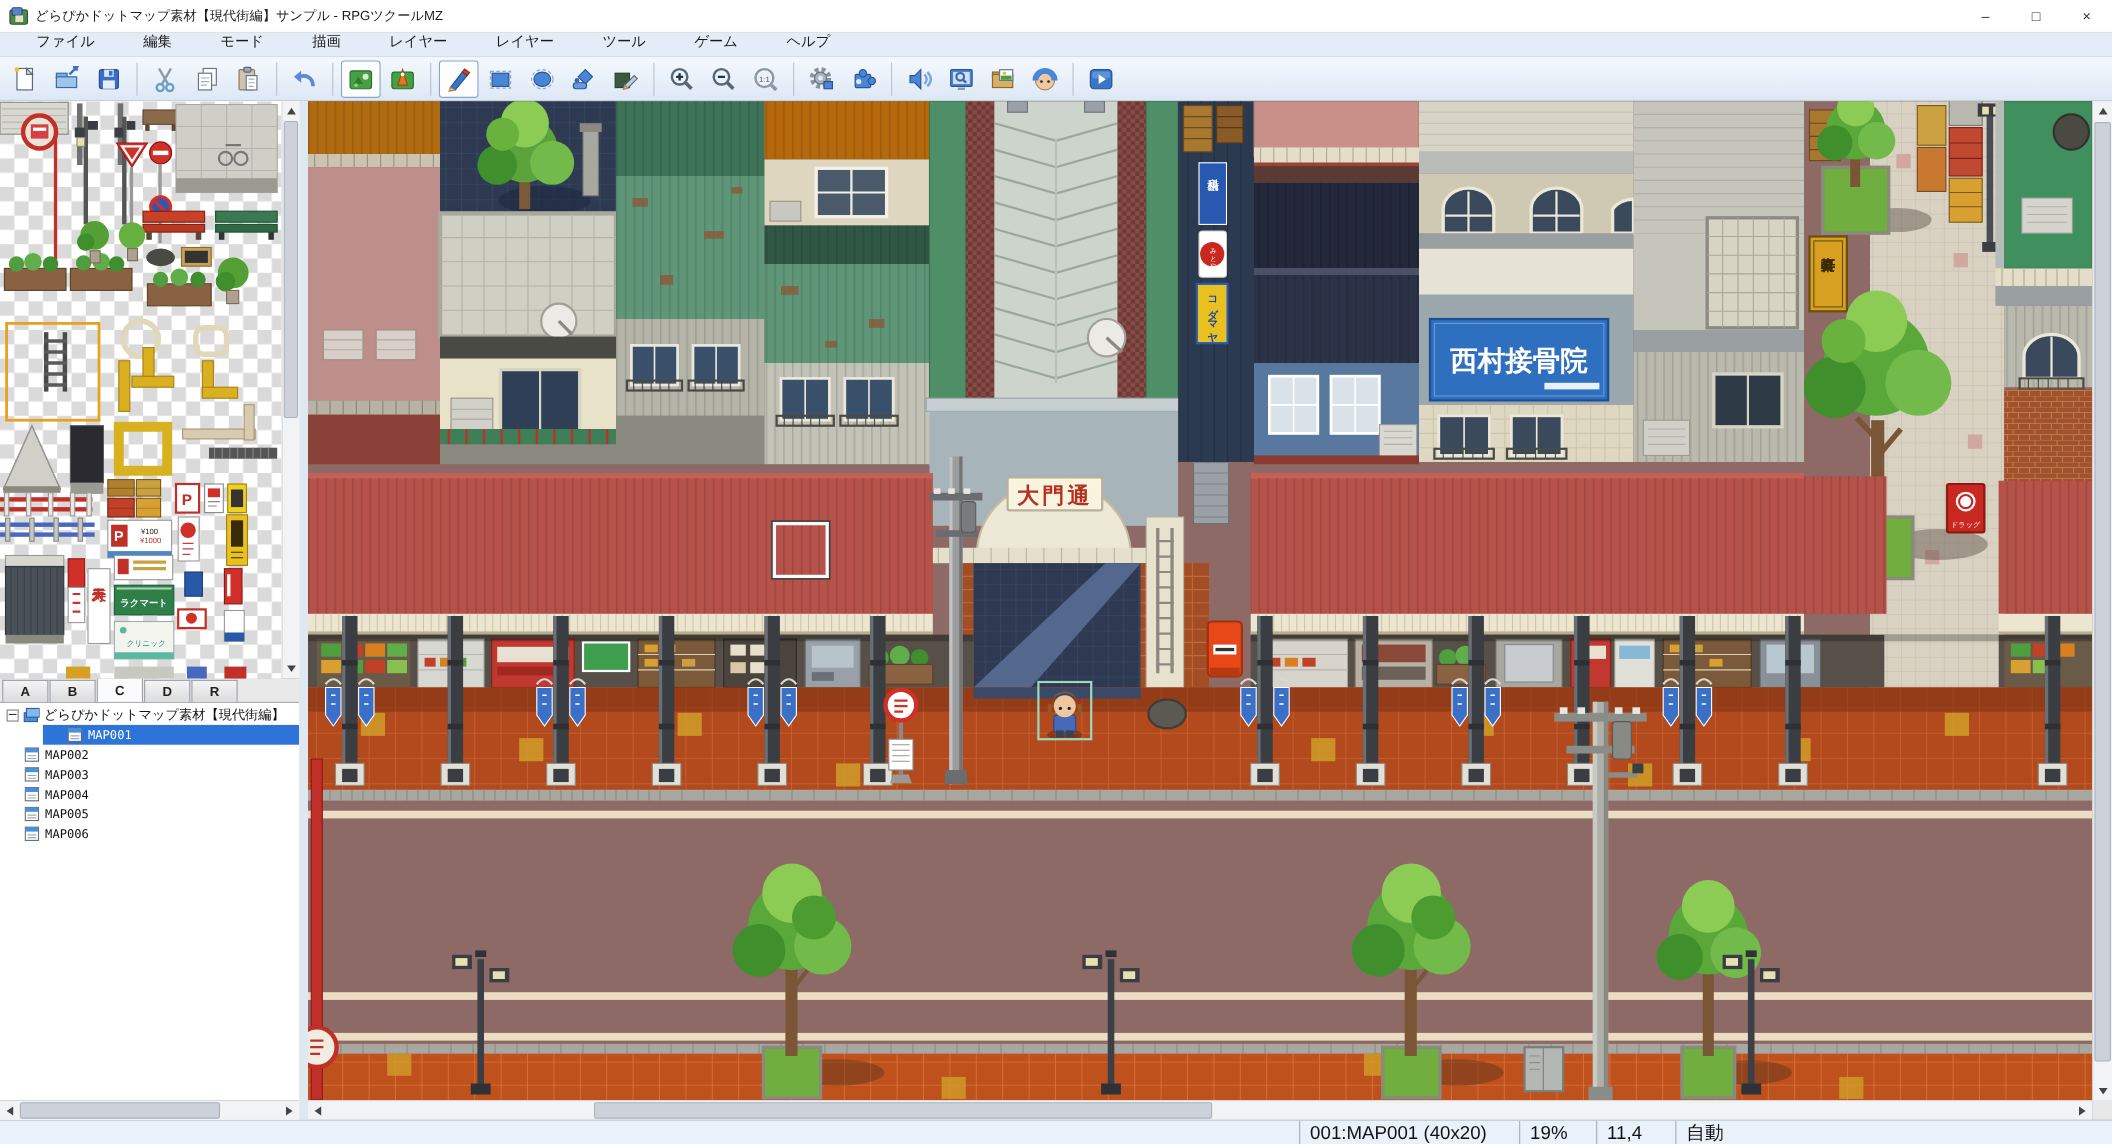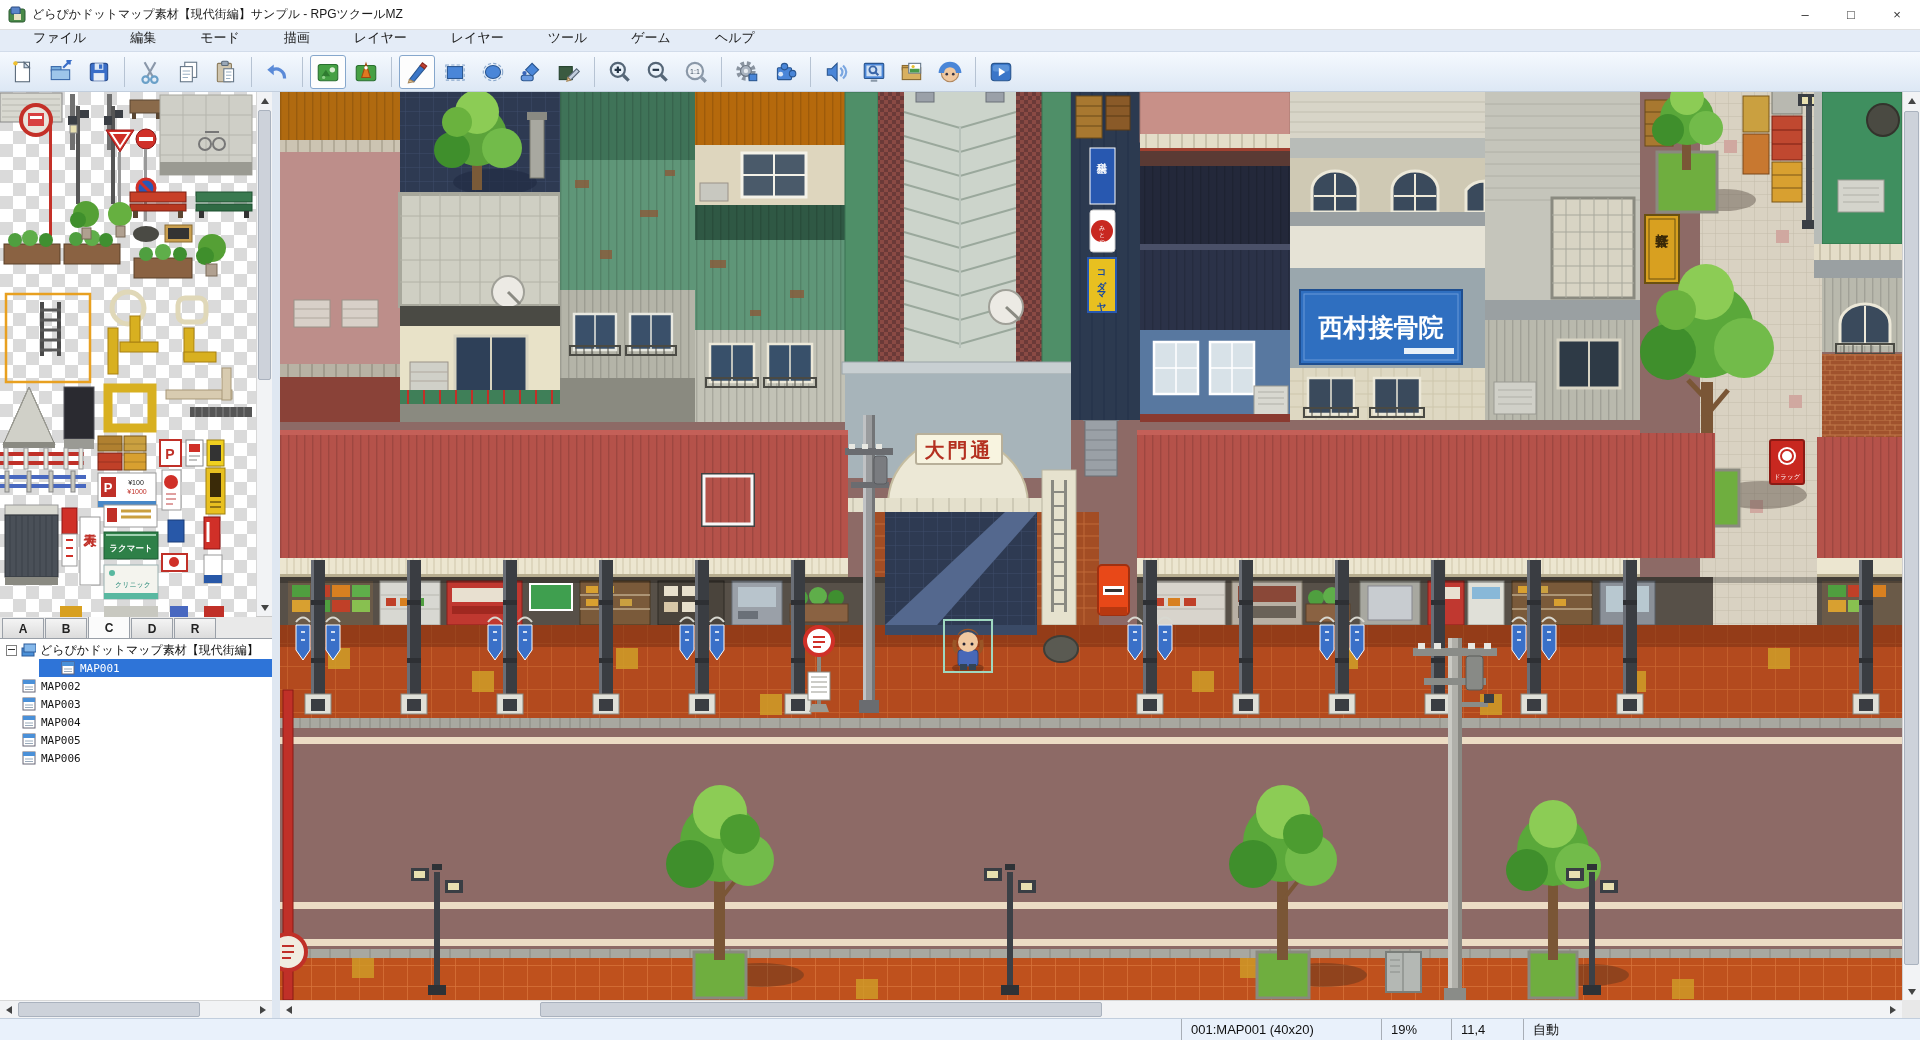--- a/index.html
+++ b/index.html
@@ -49,21 +49,21 @@
   .trow.child{padding-left:22px;}
   .trow.selected{background:#2e74d8;color:#fff;margin-left:39px;}
   .mapname{font-family:"DejaVu Sans Mono",monospace;font-size:11px;}
   
   .mapregion{flex:1;position:relative;background:#808080;min-width:0;}
   .mapcanvas{position:absolute;left:0;top:0;width:1622px;height:908px;}
   .map-vscroll{position:absolute;top:0;right:0;width:18px;height:908px;background:#f2f3f5;border-left:1px solid #d0d0d0;box-sizing:border-box;}
   .map-hscroll{position:absolute;left:0;bottom:0;width:1622px;height:18px;}
   .map-corner{position:absolute;right:0;bottom:0;width:18px;height:18px;background:#e8e8e8;}
   
-  .statusbar{height:22px;flex:0 0 22px;background:#e9f1fb;border-top:1px solid #c2cedd;display:flex;align-items:flex-end;font-size:13px;color:#111;box-sizing:border-box;}
+  .statusbar{height:22px;flex:0 0 22px;background:#e9f1fb;border-top:1px solid #c2cedd;display:flex;align-items:flex-end;font-size:17px;color:#111;box-sizing:border-box;}
   .sseg{height:100%;display:flex;align-items:center;padding-left:9px;border-left:1px solid #a8aeb6;box-sizing:border-box;}
   .s-spacer{flex:1;border:none;}
   .s-map{width:200px;}
   .s-zoom{width:70px;}
   .s-coord{width:72px;}
   .s-mode{width:397px;}
   text{font-family:"Liberation Sans",sans-serif;}
   .vtext{writing-mode:vertical-rl;}
 </style>
 </head>

